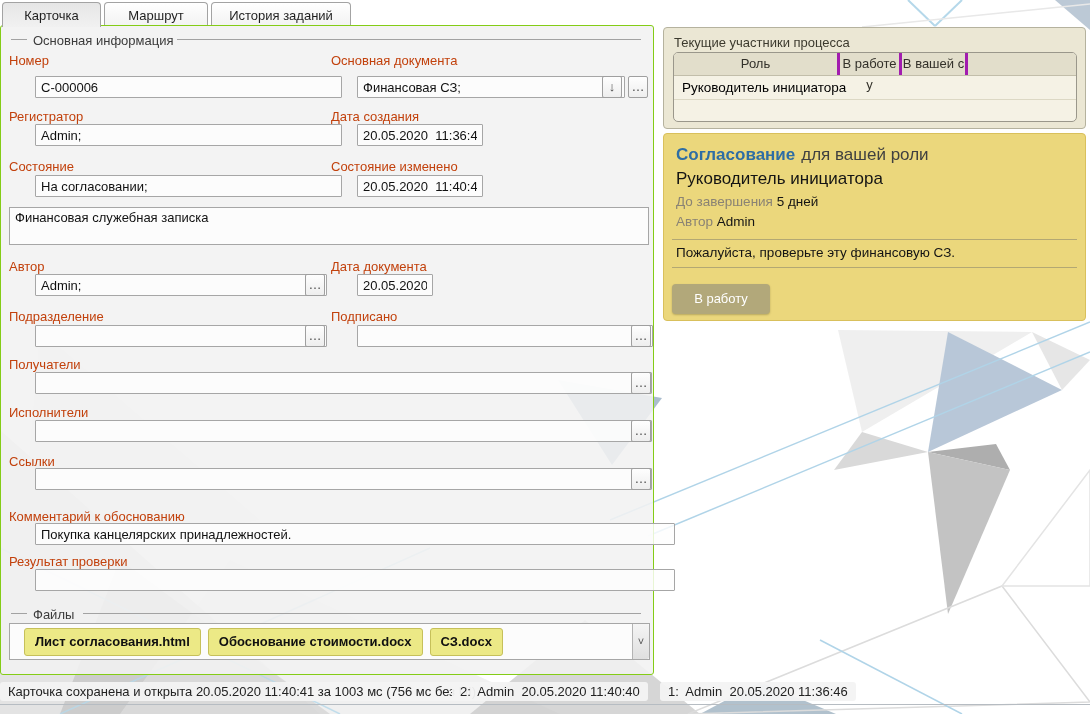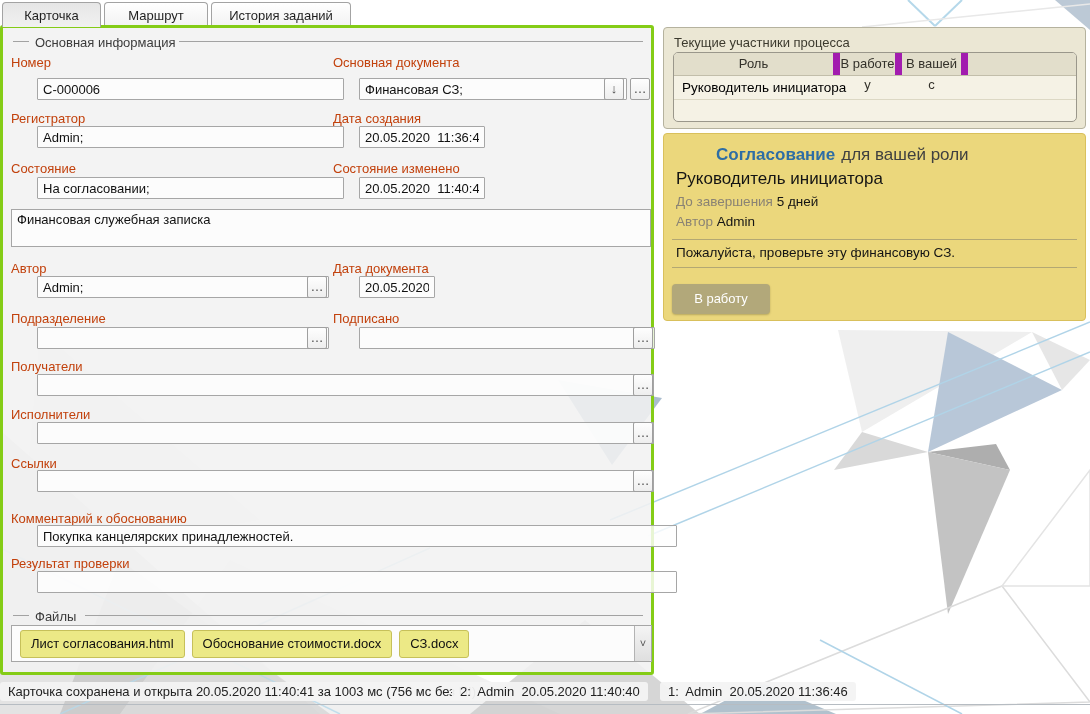--- a/index.html
+++ b/index.html
@@ -9,59 +9,59 @@
   #bg{z-index:0;}
   
   .tab{position:absolute;top:2px;height:23px;box-sizing:border-box;border:1px solid #a3a3a3;
        border-bottom:none;border-radius:4px 4px 0 0;font-size:13px;color:#1f1f1f;
        text-align:center;padding-top:5px;z-index:2;cursor:default;}
   .tab.active{left:2px;width:99px;background:linear-gradient(#e6e6e6,#f1f1f1);height:25px;z-index:3;}
   .tab.t2{left:104px;width:104px;background:linear-gradient(#ffffff,#f3f3f3);}
   .tab.t3{left:211px;width:140px;background:linear-gradient(#ffffff,#f3f3f3);}
   
   .main-panel{position:absolute;left:0;top:25px;width:654px;height:650px;box-sizing:border-box;
-       background:rgba(241,241,241,0.88);border:3px solid #84cc16;border-radius:3px;z-index:1;}
+       background:rgba(241,241,241,0.88);border:1px solid #84cc16;border-radius:3px;z-index:1;}
   .flabel{position:absolute;font-size:13px;color:#c2410c;white-space:pre;}
   .finput{position:absolute;height:22px;box-sizing:border-box;border:1px solid #a6a6a6;
        background:rgba(254,254,254,0.82);font-size:13px;color:#111;padding:0 5px;
        font-family:inherit;border-radius:1px;margin-left:26px;}
   .fbox{position:absolute;box-sizing:border-box;border:1px solid #a6a6a6;
        background:rgba(254,254,254,0.82);font-size:13px;color:#111;padding:2px 5px;}
   .sqbtn{position:absolute;width:20px;height:22px;box-sizing:border-box;border:1px solid #9f9f9f;
        background:linear-gradient(#fefefe,#eeeeee);font-size:13px;color:#4a4a4a;text-align:center;
        line-height:19px;border-radius:2px;cursor:default;}
   .hline{position:absolute;height:1px;background:#a2a2a2;}
   .gtitle{position:absolute;font-size:13px;color:#3b3b3b;}
   
   .filestrip{position:absolute;left:8px;top:597px;width:641px;height:37px;box-sizing:border-box;
        border:1px solid #a6a6a6;background:rgba(253,253,253,0.9);}
-  .chips{position:absolute;left:8px;top:4px;display:flex;gap:7px;}
+  .chips{position:absolute;left:14px;top:4px;display:flex;gap:7px;font-weight:bold;}
   .chip{height:28px;line-height:26px;box-sizing:border-box;border:1px solid #c6c05a;
        border-radius:3px;background:#ece986;padding:0 10px;font-size:13px;color:#101010;
        white-space:nowrap;cursor:default;}
   .fscroll{position:absolute;right:0;top:0;bottom:0;width:16px;border-left:1px solid #b3b3b3;
        background:linear-gradient(#f4f4f4,#dfdfdf);color:#555;font-size:11px;text-align:center;
        line-height:34px;border-radius:0 2px 2px 0;}
   
   .participants{position:absolute;left:663px;top:27px;width:423px;height:102px;box-sizing:border-box;
        background:rgba(234,230,211,0.97);border:1px solid #b5b29e;border-radius:4px;z-index:1;}
   .ptitle{position:absolute;left:10px;top:7px;font-size:13px;color:#3c3a2e;}
   .ptable{position:absolute;left:9px;top:24px;width:404px;height:70px;box-sizing:border-box;
        background:#f5f2e5;border:1px solid #9a978b;border-radius:5px;overflow:hidden;}
   .phead{display:flex;height:22px;background:#e2decb;border-bottom:1px solid #c2beaa;
        font-size:13px;color:#33312a;}
-  .phc{box-sizing:border-box;border-right:7px solid #a21caf;text-align:center;line-height:21px;}
+  .phc{box-sizing:border-box;border-right:3px solid #a21caf;text-align:center;line-height:21px;}
   .prow1{height:23px;line-height:23px;font-size:13.5px;color:#000;padding-left:8px;
        border-bottom:1px solid #dcd8c4;}
   .prow2{height:22px;}
   
   .taskcard{position:absolute;left:663px;top:133px;width:423px;height:188px;box-sizing:border-box;
        background:#ebd77c;border:1px solid #d9c05c;border-radius:4px;z-index:1;}
   .tc-title{position:absolute;left:12px;top:11px;font-size:17px;}
-  .tc-title .b{font-weight:bold;color:#2e6da4;margin-left:40px;}
+  .tc-title .b{font-weight:bold;color:#2e6da4;}
   .tc-title .s{color:#404040;margin-left:6px;}
   .tc-role{position:absolute;left:12px;top:35px;font-size:17px;color:#141414;}
   .tc-line{position:absolute;left:12px;font-size:13.5px;color:#141414;}
   .tc-gray{color:#8a8374;text-align:right;}
   .tc-hr{position:absolute;left:8px;width:405px;height:1px;background:#b3a873;}
   .tc-btn{position:absolute;left:8px;top:150px;width:98px;height:30px;box-sizing:border-box;
        background:#b2a87a;border-radius:4px;color:#ffffff;font-size:13px;text-align:center;
        line-height:30px;box-shadow:0 1px 2px rgba(90,80,40,0.35);cursor:default;}
   
   .pill{position:absolute;top:682px;height:19px;line-height:19px;background:rgba(243,243,243,0.95);

